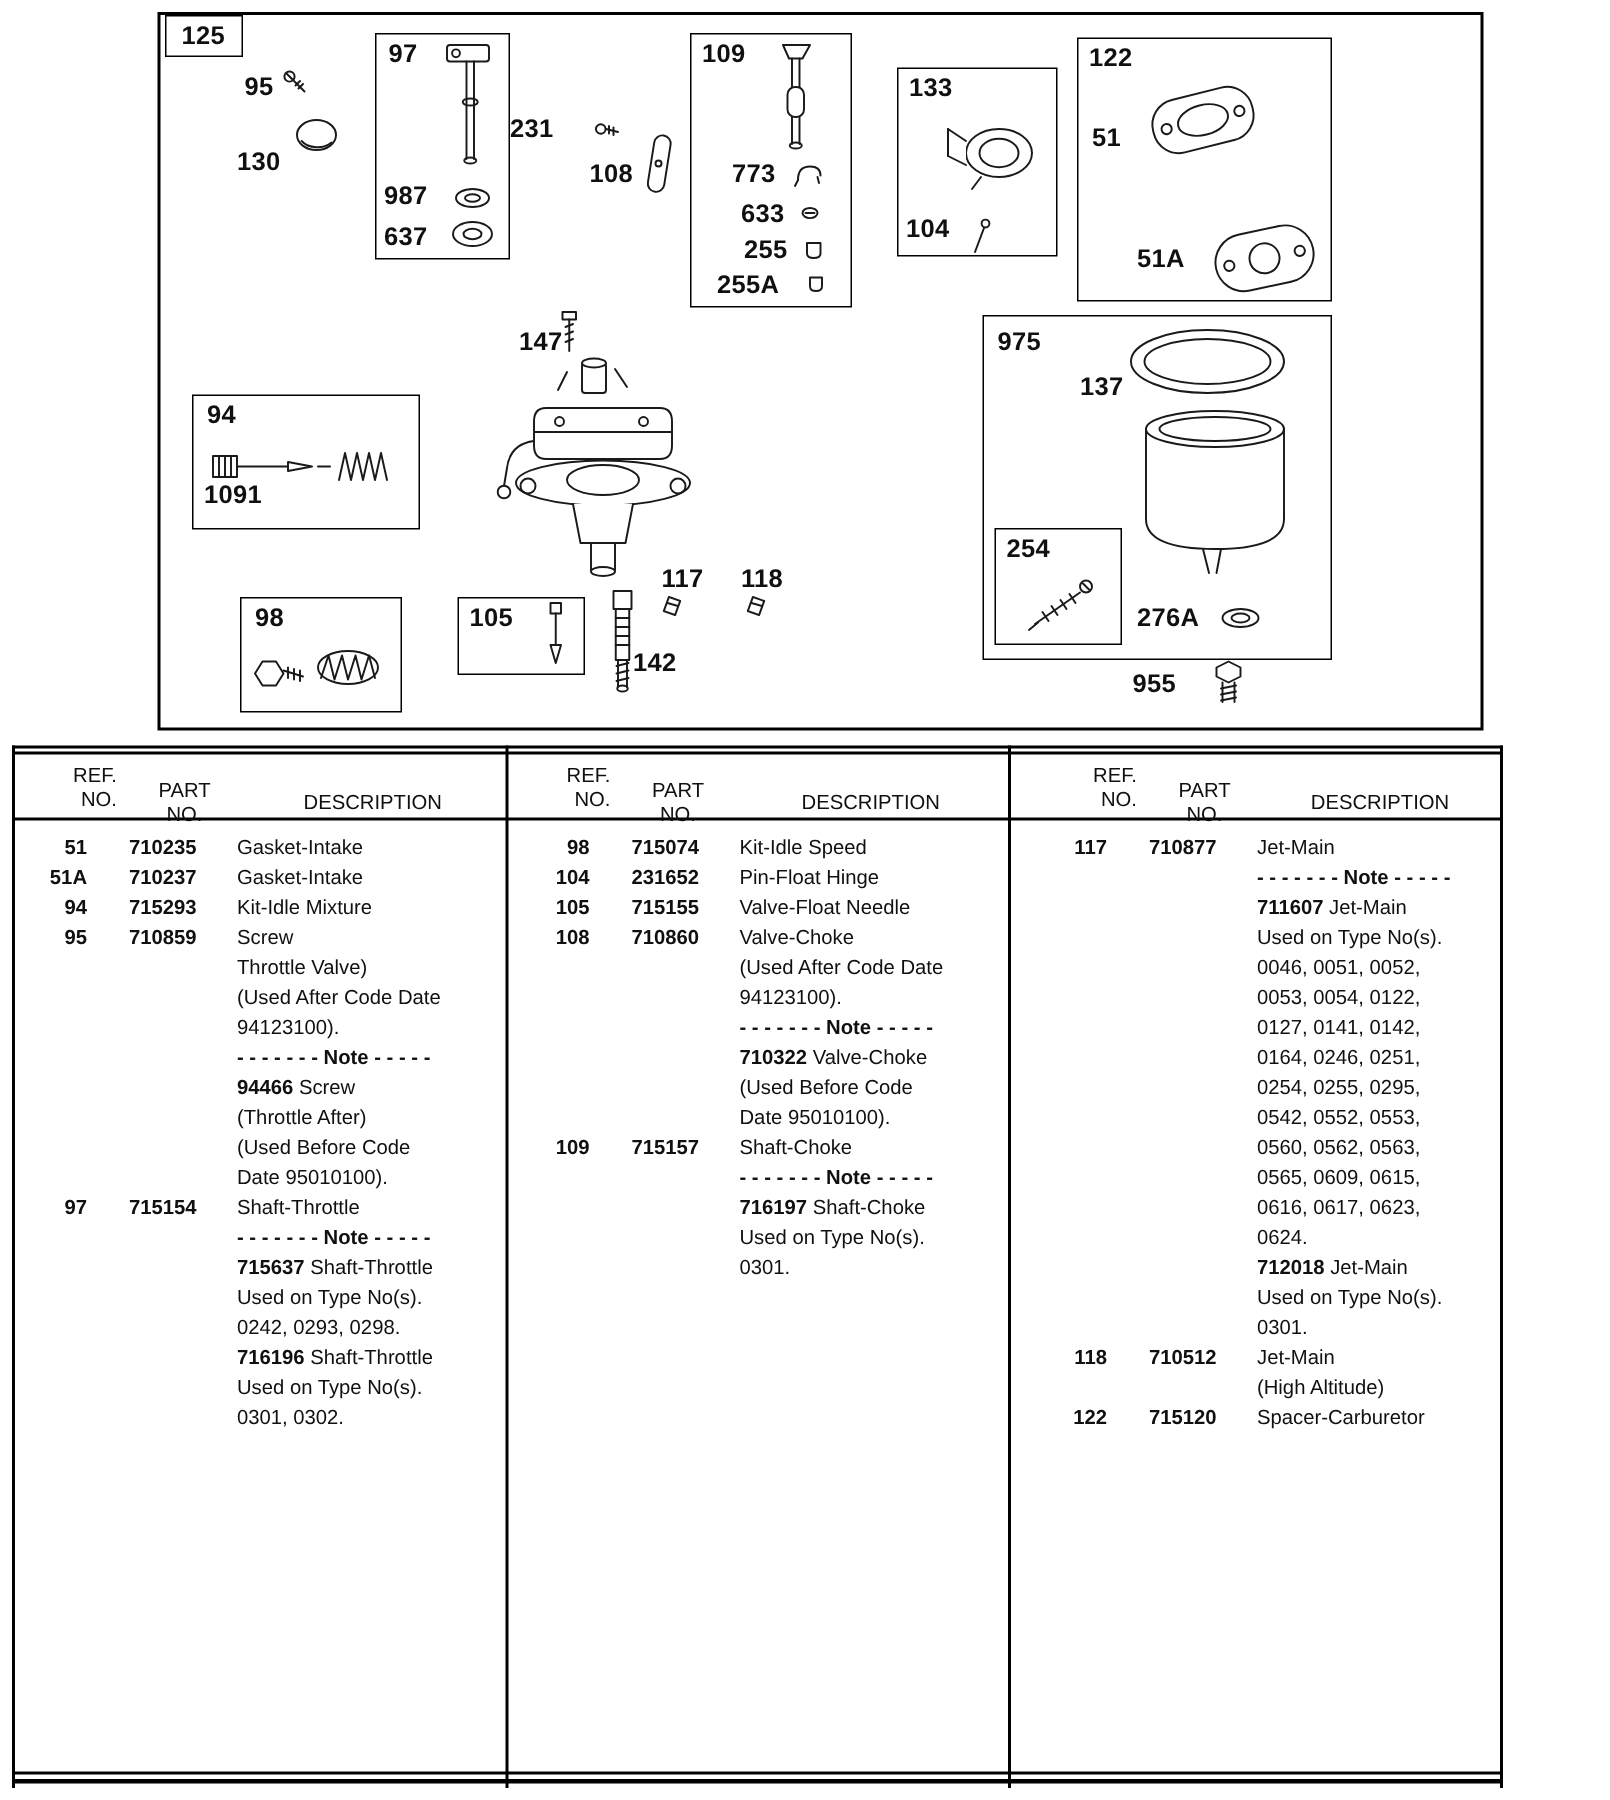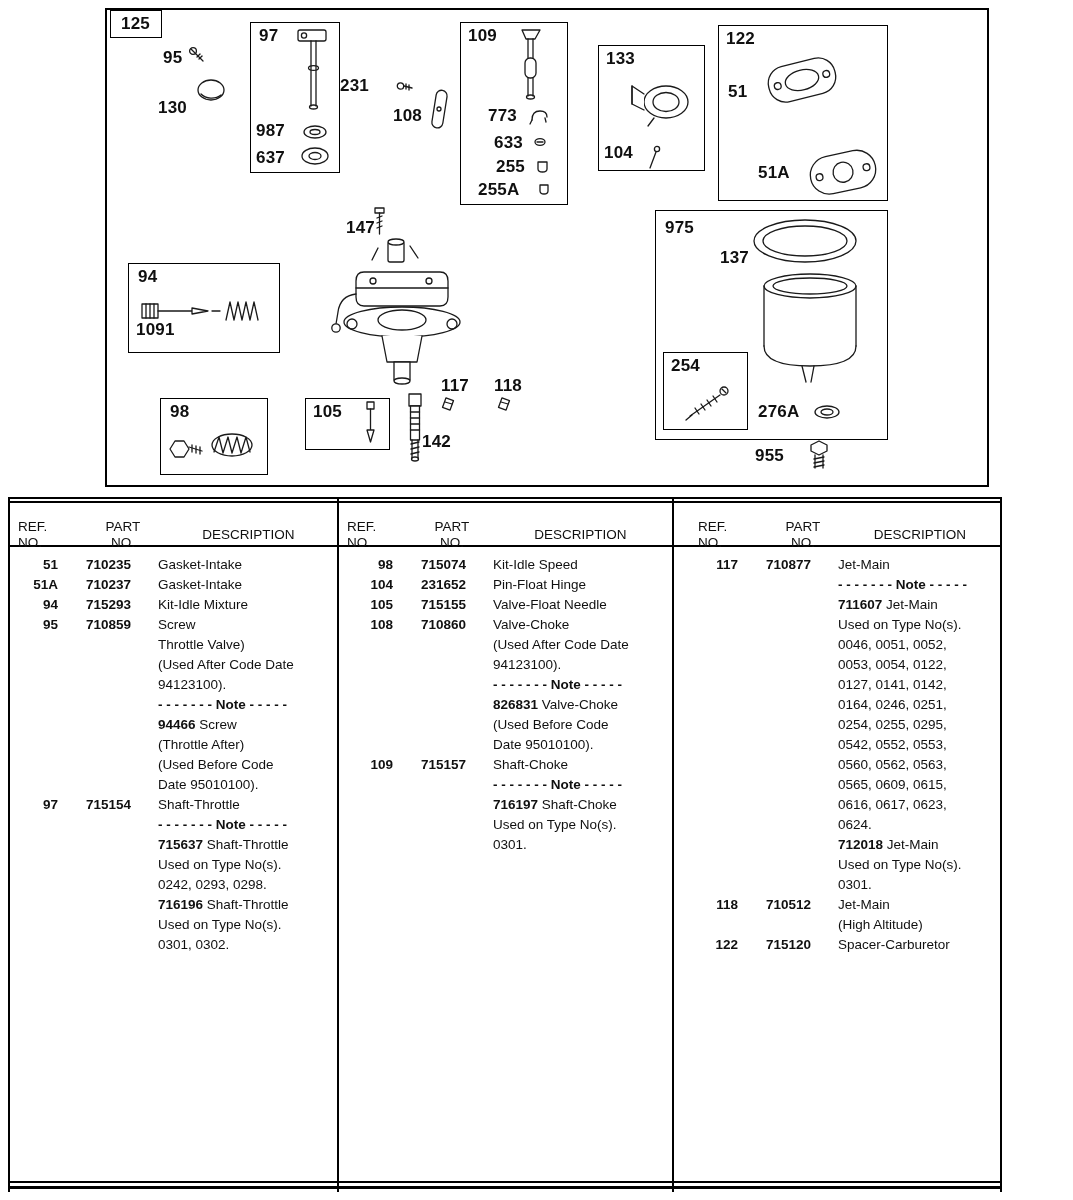--- a/index.html
+++ b/index.html
@@ -13,21 +13,21 @@
   .svgp{position:absolute}
   svg{display:block;overflow:visible}
   .ln{fill:none;stroke:#1a1a1a;stroke-width:1.3;stroke-linecap:round;stroke-linejoin:round}
   .fw{fill:#fff;stroke:#1a1a1a;stroke-width:1.3}
   
   .ptable{position:absolute;left:8px;top:497px;width:994px;height:695px;font-size:13.5px;line-height:20px}
   .hline{position:absolute;left:0;width:100%;background:#000;height:1.5px}
   .vline{position:absolute;top:0;height:100%;width:1.5px;background:#000}
   .pcol{position:absolute;top:6px;height:685px}
   .phead{display:flex;padding-left:10px;height:42px;font-size:13.5px;line-height:16px}
-  .h-ref{width:60px;text-align:left;padding-top:16px}
+  .h-ref{width:60px;text-align:right;padding-top:6px}
   .h-part{width:74px;margin-left:8px;text-align:center;padding-top:16px}
   .h-desc{flex:1;text-align:center;align-self:flex-end;padding-bottom:2px}
   .pbody{padding-top:10px}
   .entry{display:flex;align-items:flex-start}
   .c0 .entry{padding-left:4px}
   .c1 .entry{padding-left:10px}
   .c2 .entry{padding-left:20px}
   .ref{width:46px;text-align:right;font-weight:bold;flex:0 0 auto}
   .part{width:64px;margin-left:28px;font-weight:bold;flex:0 0 auto}
   .desc{flex:1;margin-left:8px}
@@ -524,21 +524,21 @@
           </div>
         </div>
         <div class="entry">
           <div class="ref">108</div>
           <div class="part">710860</div>
           <div class="desc">
             <div class="dline"><span>Valve-Choke</span></div>
             <div class="dline"><span>(Used After Code Date</span></div>
             <div class="dline"><span>94123100).</span></div>
             <div class="dline"><span class="b">- - - - - - -  Note  - - - - -</span></div>
-            <div class="dline"><span class="b">826831</span><span> Valve-Choke</span></div>
+            <div class="dline"><span class="b">710322</span><span> Valve-Choke</span></div>
             <div class="dline"><span>(Used Before Code</span></div>
             <div class="dline"><span>Date 95010100).</span></div>
           </div>
         </div>
         <div class="entry">
           <div class="ref">109</div>
           <div class="part">715157</div>
           <div class="desc">
             <div class="dline"><span>Shaft-Choke</span></div>
             <div class="dline"><span class="b">- - - - - - -  Note  - - - - -</span></div>

